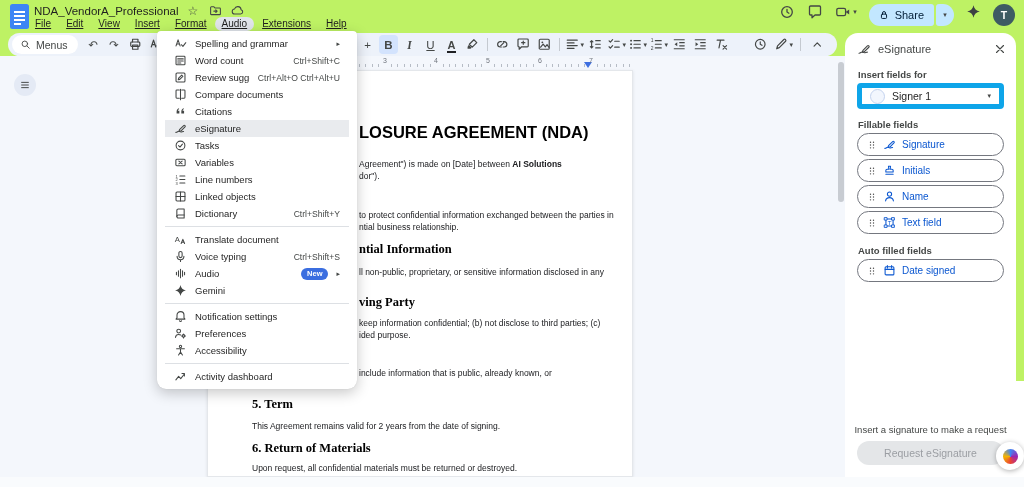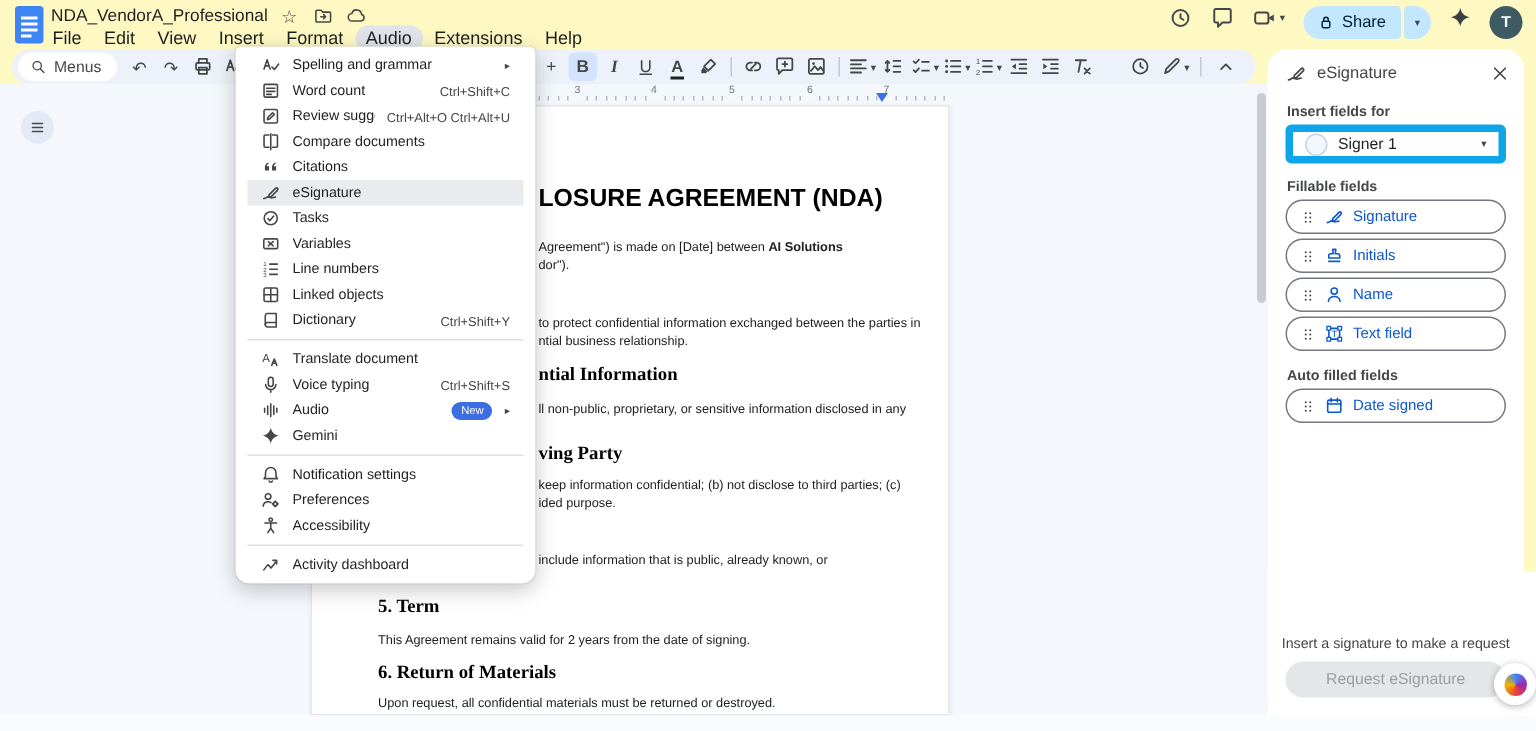--- a/index.html
+++ b/index.html
@@ -1,30 +1,30 @@
 <!DOCTYPE html>
 <html><head>
 <meta charset="utf-8">
 <style>
   * { margin:0; padding:0; box-sizing:border-box; }
   html,body { width:1024px; height:487px; overflow:hidden; }
-  .app { position:relative; width:1024px; height:381px; background:#fef9c3;
+  .app { position:relative; width:1024px; height:381px; background:#bef264;
          font-family:"Liberation Sans","DejaVu Sans",sans-serif; color:#1f1f1f; }
 
   
   .logo { position:absolute; left:10px; top:4px; width:19px; height:25px;
           background:#3d85f4; border-radius:2.5px; }
   .logo i { position:absolute; left:4px; right:4px; height:1.6px; background:#fff; display:block; }
   .logo i:nth-child(1){top:7px;} .logo i:nth-child(2){top:11px;}
   .logo i:nth-child(3){top:15px;} .logo i:nth-child(4){top:19px; right:8px;}
   .title-row { position:absolute; left:34px; top:4px; display:flex; align-items:center; gap:9px; }
   .doc-title { font-size:11.5px; color:#1f1f1f; }
   .title-ic { color:#444746; font-size:12px; display:inline-flex; width:13px; height:13px; }
   .menubar { position:absolute; left:28px; top:16.5px; display:flex; gap:1px; }
-  .mitem { font-size:12px; padding:1.5px 7px; border-radius:9px; color:#1f1f1f; cursor:default; }
+  .mitem { font-size:10px; padding:1.5px 7px; border-radius:9px; color:#1f1f1f; cursor:default;text-decoration:underline; }
   .mitem.active { background:#e0e4ea; }
   .hdr-right { position:absolute; right:9px; top:4px; display:flex; align-items:flex-start; gap:12px; height:24px; }
   .hbtn { display:inline-flex; align-items:center; color:#444746; gap:2px; }
   .hbtn .ic { width:16px; height:16px; }
   .share { display:flex; align-items:center; gap:2px; }
   .share-main { display:flex; align-items:center; gap:5px; background:#c2e7ff; color:#001d35;
                 height:22px; padding:0 10px 0 9px; border-radius:11px 3px 3px 11px; font-size:11px; font-weight:500;}
   .share-main .ic { width:12px; height:12px; color:#001d35; }
   .share-arrow { background:#c2e7ff; height:22px; width:18px; border-radius:3px 11px 11px 3px;
                  display:flex; align-items:center; justify-content:center; color:#001d35; }
@@ -77,21 +77,21 @@
   .tools-menu { position:absolute; left:157px; top:31px; width:200px; background:#fff; z-index:50;
                 border-radius:4px 4px 9px 9px; padding:4px 8px;
                 box-shadow:0 4px 14px rgba(0,0,0,.22), 0 0 1px rgba(0,0,0,.15); }
   .mrow { height:17px; display:flex; align-items:center; gap:8px; padding:0 9px; font-size:9.5px; color:#1f1f1f; }
   .mrow.hl { background:#e9ebee; }
   .micon { width:13px; height:13px; color:#444746; flex:none; display:inline-flex;
            align-items:center; justify-content:center; font-size:10px; }
   .mlabel { flex:1; white-space:nowrap; overflow:hidden; }
   .mshort { font-size:8.6px; color:#444746; white-space:nowrap; }
   .msub { font-size:7px; color:#444746; }
-  .badge { background:#3b6ee0; color:#fff; font-size:7.5px; font-weight:400;
+  .badge { background:#3b6ee0; color:#fff; font-size:7.5px; font-weight:700;
            padding:1.5px 6px; border-radius:8px; }
   .mdiv { height:1px; background:#dde0e4; margin:4px 0; }
 
   
   .panel { position:absolute; left:845px; top:33px; width:171px; height:444px;
            background:#fff; border-radius:13px; z-index:5; }
   .p-head { position:absolute; left:12px; right:9px; top:8px; height:15px;
             display:flex; align-items:center; gap:7px; color:#444746; }
   .p-head .ic { width:14px; height:14px; }
   .p-title { font-size:11px; color:#444746; flex:1; }

